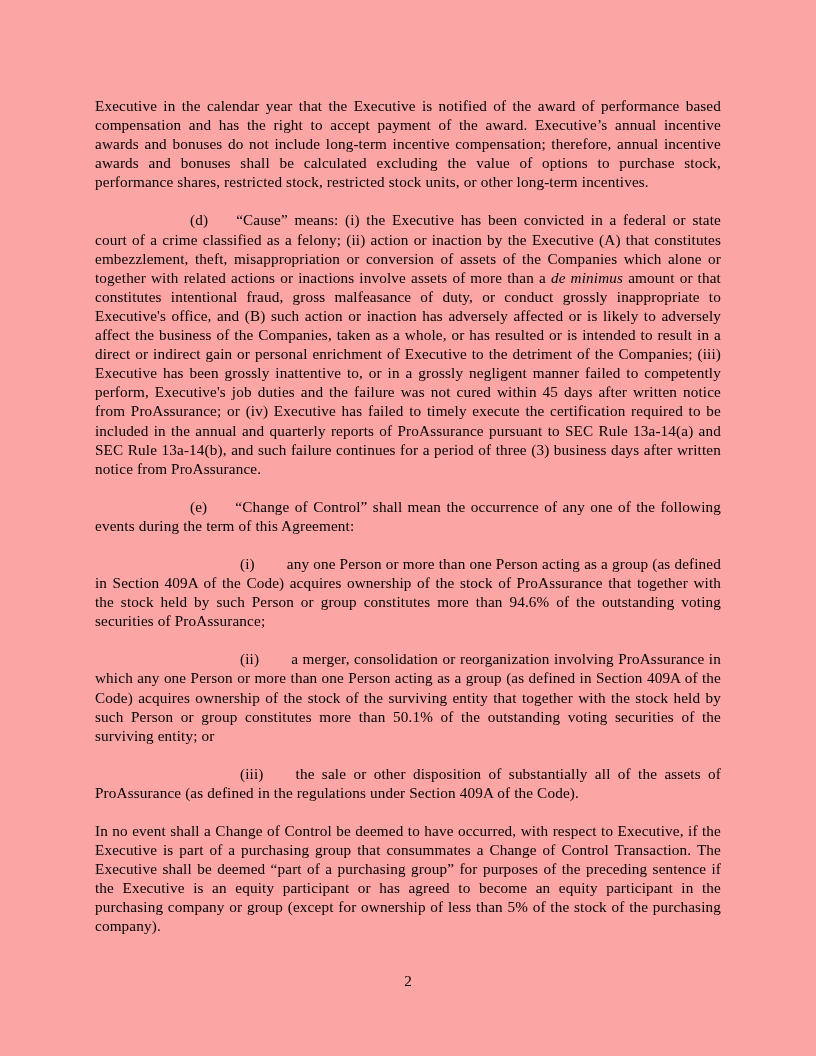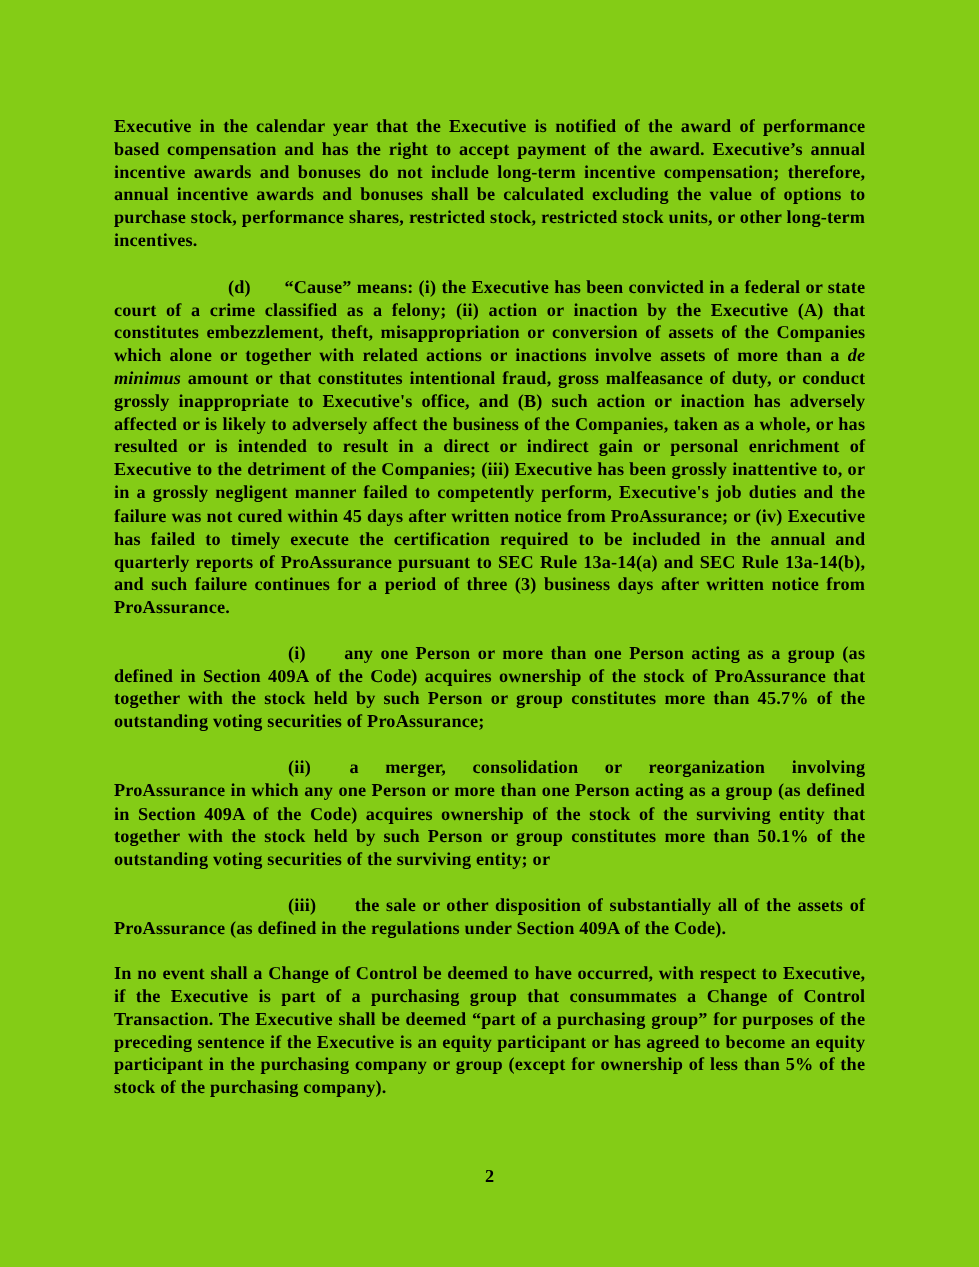--- a/index.html
+++ b/index.html
@@ -9,24 +9,23 @@
     background: #ffffff;
   }
   body {
     font-family: "Liberation Serif", "DejaVu Serif", serif;
     color: #000000;
   }
   .page {
     position: relative;
     width: 816px;
     height: 1056px;
-    background: #84cc16;
+    background: #fca5a5;
     box-sizing: border-box;
     overflow: hidden;
-    font-weight: bold;
   }
   .content {
     position: absolute;
     left: 95px;
     top: 96px;
     width: 626px;
   }
   p.para {
     margin: 0 0 0 0;
     font-size: 15.2px;
@@ -78,23 +77,26 @@
 
     <p class="para first">
       <span>Executive in the calendar year that the Executive is notified of the award of performance based compensation and has the right to accept payment of the award.  Executive’s annual incentive awards and bonuses do not include long-term incentive compensation; therefore, annual incentive awards and bonuses shall be calculated excluding the value of options to purchase stock, performance shares, restricted stock, restricted stock units, or other long-term incentives.</span>
     </p>
 
 
     <p class="para gap-lg lettered">
       <span>(d)</span><span class="tabspace"></span><span>“Cause” means: (i) the Executive has been convicted in a federal or state court of a crime classified as a felony; (ii) action or inaction by the Executive (A) that constitutes embezzlement, theft, misappropriation or conversion of assets of  the Companies which alone or together with related actions or inactions involve assets of more than a </span><i class="ital">de minimus</i><span> amount or that constitutes intentional fraud, gross malfeasance of duty, or conduct grossly inappropriate to Executive's office, and (B) such action or inaction has adversely affected or is likely to adversely affect the business of the Companies, taken as a whole, or has resulted or is intended to result in a direct or indirect gain or personal enrichment of Executive to the detriment of the Companies; (iii) Executive has been grossly inattentive to, or in a grossly negligent manner failed to competently perform, Executive's job duties and the failure was not cured within 45 days after written notice from ProAssurance; or (iv) Executive has failed to timely execute the certification required to be included in the annual and quarterly reports of ProAssurance pursuant to SEC Rule 13a-14(a) and SEC Rule 13a-14(b), and such failure continues for a period of three (3) business days after written notice from ProAssurance.</span>
     </p>
 
+    <p class="para gap-lg lettered">
+      <span>(e)</span><span class="tabspace"></span><span>“Change of Control” shall mean the occurrence of any one of the following events during the term of this Agreement:</span>
+    </p>
 
     <p class="para gap-lg roman">
-      <span>(i)</span><span class="tabspace-wide"></span><span>any one Person or more than one Person acting as a group (as defined in Section 409A of the Code) acquires ownership of the stock of ProAssurance that together with the stock held by such Person or group constitutes more than 45.7% of the outstanding voting securities of ProAssurance;</span>
+      <span>(i)</span><span class="tabspace-wide"></span><span>any one Person or more than one Person acting as a group (as defined in Section 409A of the Code) acquires ownership of the stock of ProAssurance that together with the stock held by such Person or group constitutes more than 94.6% of the outstanding voting securities of ProAssurance;</span>
     </p>
 
     <p class="para gap-lg roman">
       <span>(ii)</span><span class="tabspace-wide"></span><span>a merger, consolidation or reorganization involving ProAssurance in which any one Person or more than one Person acting as a group (as defined in Section 409A of the Code) acquires ownership of the stock of the surviving entity that together with the stock held by such Person or group constitutes more than 50.1% of the outstanding voting securities of the surviving entity; or</span>
     </p>
 
     <p class="para gap-lg roman">
       <span>(iii)</span><span class="tabspace-wide"></span><span>the sale or other disposition of substantially all of the assets of ProAssurance (as defined in the regulations under Section 409A of the Code).</span>
     </p>
 

